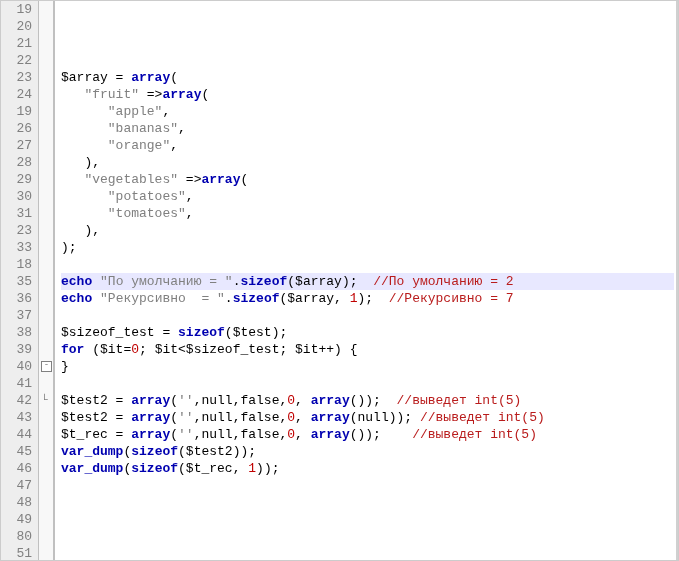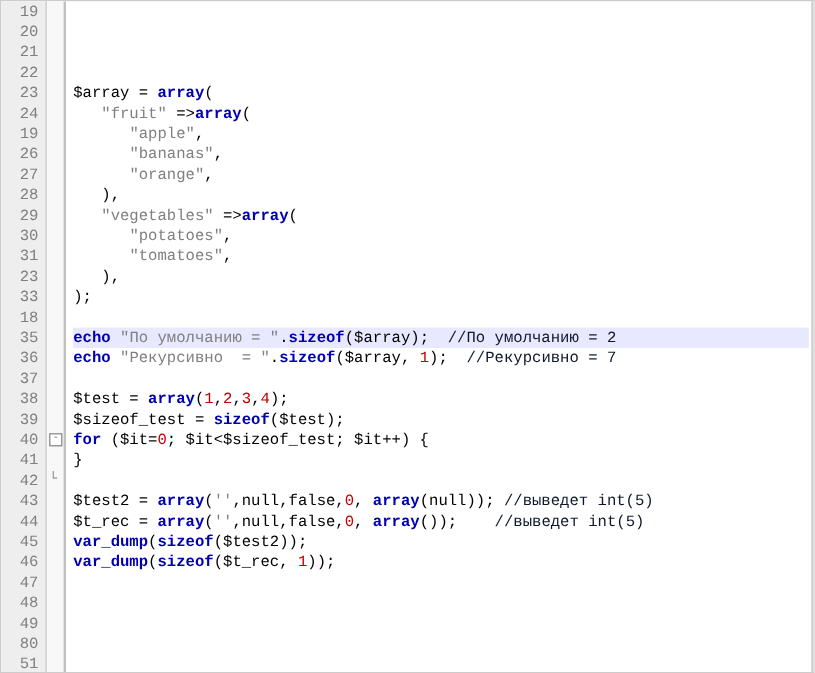--- a/index.html
+++ b/index.html
@@ -7,21 +7,21 @@
   .gutter{position:absolute;left:0;top:0;bottom:0;width:38px;background:#eeeeee;border-right:1px solid #c0c0c0;text-align:right;color:#808080;padding-right:6px;box-sizing:border-box;}
   .fold{position:absolute;left:38px;top:0;bottom:0;width:14px;background:#f8f8f8;}
   .margin-line{position:absolute;left:52px;top:0;bottom:0;width:2px;background:#c0c0c0;}
   .right-margin{position:absolute;right:0;top:0;bottom:0;width:2px;background:#d0d0d0;}
   .code{position:absolute;left:60px;right:4px;top:0;bottom:0;}
   .line{height:17px;white-space:pre;}
   .g-line{height:17px;}
   .bkw{font-weight:bold;color:#0000b0;}
   .str{color:#808080;}
   .num{color:#c00000;}
-  .cmt{color:#0f172a;}
+  .cmt{color:#b91c1c;}
   .var{color:#000;}
   .highlight{background:#e8e8ff;}
   .foldbox{position:absolute;left:2px;width:9px;height:9px;border:1px solid #808080;background:#fff;font-size:9px;line-height:7px;text-align:center;color:#808080;}
   .foldfoot{position:absolute;left:2px;width:9px;height:9px;color:#808080;font-size:11px;line-height:9px;}
 </style>
 </head>
 <body>
 
 <div class="editor">
   <div class="gutter" id="gutter">
@@ -78,25 +78,25 @@
     <div class="line"><span>   </span><span>),</span></div>
     <div class="line"><span>   </span><span class="str">"vegetables"</span><span> =&gt;</span><span class="bkw">array</span><span>(</span></div>
     <div class="line"><span>      </span><span class="str">"potatoes"</span><span>,</span></div>
     <div class="line"><span>      </span><span class="str">"tomatoes"</span><span>,</span></div>
     <div class="line"><span>   </span><span>),</span></div>
     <div class="line"><span>);</span></div>
     <div class="line"></div>
     <div class="line highlight"><span class="bkw">echo</span><span> </span><span class="str">"По умолчанию = "</span><span>.</span><span class="bkw">sizeof</span><span>(</span><span>$array</span><span>);  </span><span class="cmt">//По умолчанию = 2</span></div>
     <div class="line"><span class="bkw">echo</span><span> </span><span class="str">"Рекурсивно  = "</span><span>.</span><span class="bkw">sizeof</span><span>(</span><span>$array, </span><span class="num">1</span><span>);  </span><span class="cmt">//Рекурсивно = 7</span></div>
     <div class="line"></div>
-    <div class="line"><span>$test = </span><span class="bkw">array</span><span>(</span><span class="num">1</span><span>,</span><span class="num">2</span><span>,</span><span class="num">3</span><span>,</span><span class="num">4</span><span>);</span></div>
     <div class="line"><span>$sizeof_test = </span><span class="bkw">sizeof</span><span>($test);</span></div>
     <div class="line"><span class="bkw">for</span><span> ($it=</span><span class="num">0</span><span>; $it&lt;$sizeof_test; $it++) {</span></div>
     <div class="line"><span>}</span></div>
     <div class="line"></div>
+    <div class="line"><span>$test2 = </span><span class="bkw">array</span><span>(</span><span class="str">''</span><span>,null,false,</span><span class="num">0</span><span>, </span><span class="bkw">array</span><span>());  </span><span class="cmt">//выведет int(5)</span></div>
     <div class="line"><span>$test2 = </span><span class="bkw">array</span><span>(</span><span class="str">''</span><span>,null,false,</span><span class="num">0</span><span>, </span><span class="bkw">array</span><span>(null)); </span><span class="cmt">//выведет int(5)</span></div>
     <div class="line"><span>$t_rec = </span><span class="bkw">array</span><span>(</span><span class="str">''</span><span>,null,false,</span><span class="num">0</span><span>, </span><span class="bkw">array</span><span>());    </span><span class="cmt">//выведет int(5)</span></div>
     <div class="line"><span class="bkw">var_dump</span><span>(</span><span class="bkw">sizeof</span><span>($test2));</span></div>
     <div class="line"><span class="bkw">var_dump</span><span>(</span><span class="bkw">sizeof</span><span>($t_rec, </span><span class="num">1</span><span>));</span></div>
     <div class="line"></div>
     <div class="line"></div>
 
   </div>
 </div>
 

